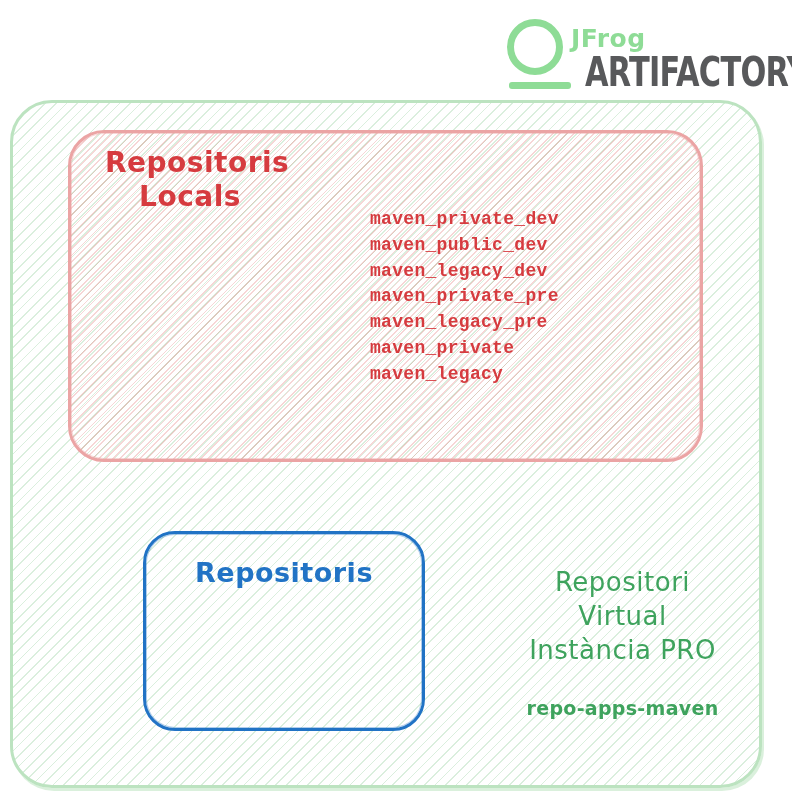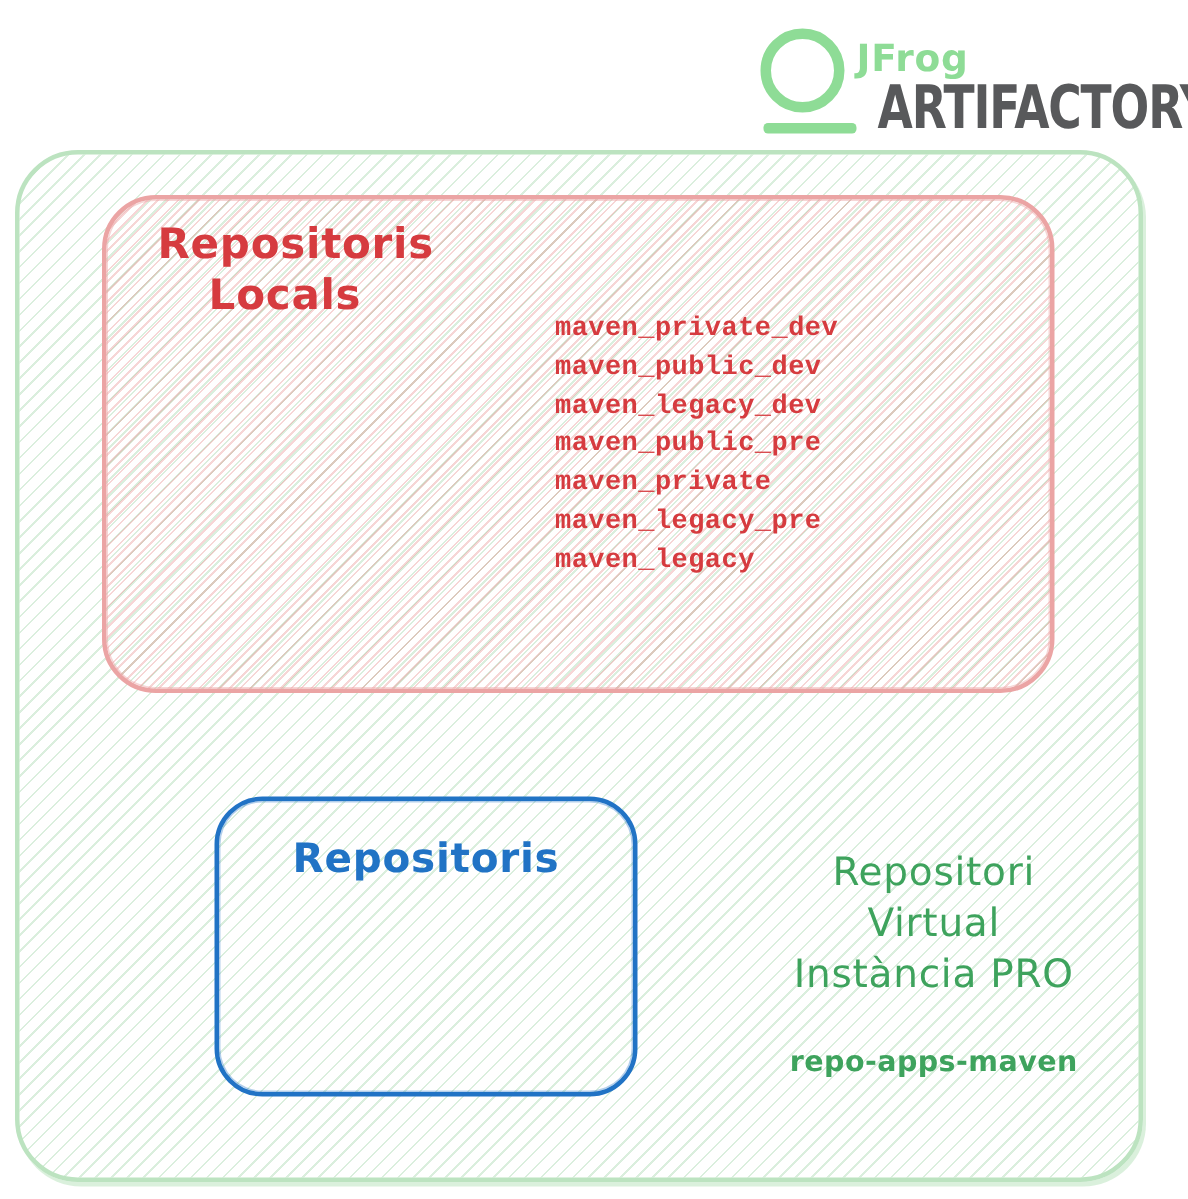--- a/index.html
+++ b/index.html
@@ -198,23 +198,23 @@
 
   <div class="local-box"></div>
   <div class="local-title">
     <div>Repositoris</div>
     <div>Locals</div>
   </div>
   <div class="local-list">
     <div>maven_private_dev</div>
     <div>maven_public_dev</div>
     <div>maven_legacy_dev</div>
-    <div>maven_public_pre</div>
+    <div>maven_private_pre</div>
+    <div>maven_legacy_pre</div>
     <div>maven_private</div>
-    <div>maven_legacy_pre</div>
     <div>maven_legacy</div>
   </div>
 
   <div class="remote-box">
     <div class="remote-title">
       <div>Repositoris</div>
     </div>
   </div>
 
   <div class="virtual-title">

